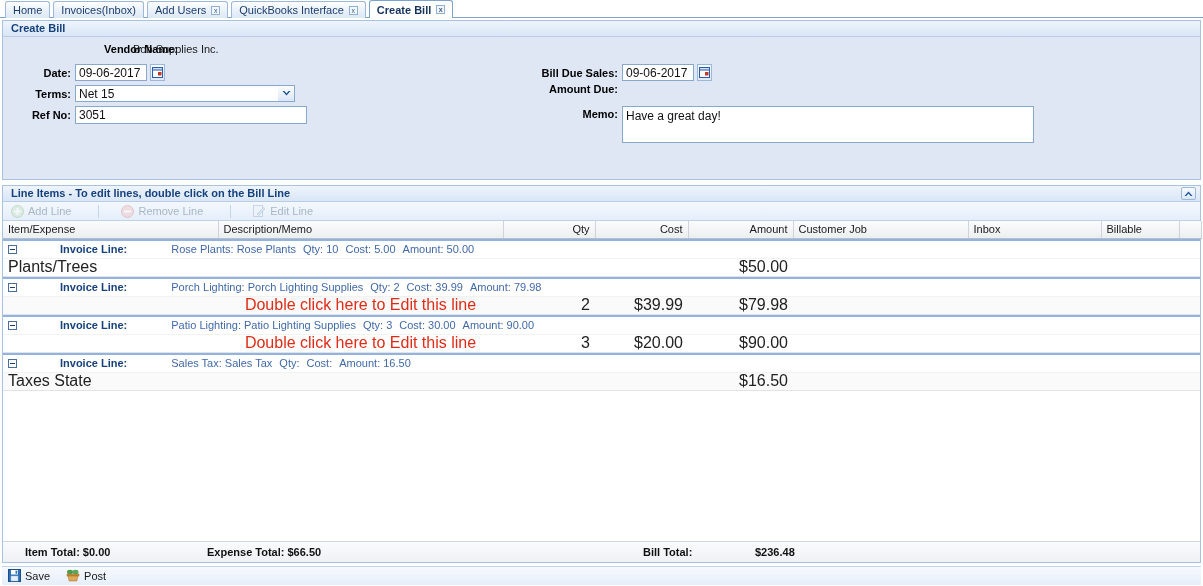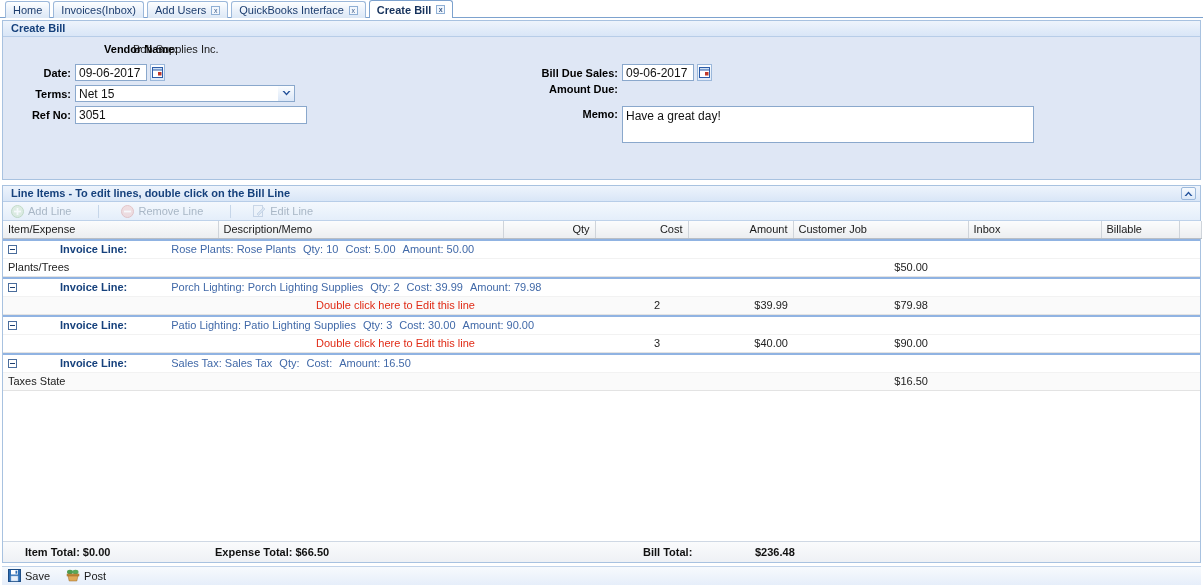--- a/index.html
+++ b/index.html
@@ -211,26 +211,25 @@
     position:absolute; left:1px; right:1px; top:3px;
     height:1px; background:#1d3f70;
   }
   .grp-label { font-weight: bold; color: #16417c; margin-right: 6px; }
   .grp-meta { color: #4169a8; }
   .grp-meta span { margin-right: 7px; }
 
   .data-row {
     height: 19px;
     display: flex;
-    align-items: center;
+    align-items: flex-end;
     border-bottom: 1px solid #e3e3e3;
     border-top: 1px solid #f2f2f2;
     background: #ffffff;
-    font-size: 11px;
-    gap: 35px;
+    font-size: 16px;
   }
   .data-row.alt { background: #fafafa; }
   .cell { padding: 0 5px; overflow: hidden; white-space: nowrap; }
   .cell.r { text-align: right; }
   .edit-hint { color: #e02b16; text-align: center; }
 
   .li-footer {
     height: 21px;
     border-top: 1px solid #cfd8e4;
     background: linear-gradient(to bottom,#fafbfc,#eef1f5);
@@ -454,21 +453,21 @@
       </div>
       <div class="group-row">
         <span class="grp-toggle"></span>
         <span class="grp-label">Invoice Line:</span>
         <span class="grp-meta"><span>Patio Lighting: Patio Lighting Supplies</span><span>Qty: 3</span><span>Cost: 30.00</span><span>Amount: 90.00</span></span>
       </div>
       <div class="data-row">
         <div class="cell" style="width: 215px; flex: 0 0 215px;"></div>
         <div class="cell edit-hint" style="width: 285px; flex: 0 0 285px;">Double click here to Edit this line</div>
         <div class="cell r" style="width: 92px; flex: 0 0 92px;">3</div>
-        <div class="cell r" style="width: 93px; flex: 0 0 93px;">$40.00</div>
+        <div class="cell r" style="width: 93px; flex: 0 0 93px;">$20.00</div>
         <div class="cell r" style="width: 105px; flex: 0 0 105px;">$90.00</div>
         <div class="cell" style="width: 175px; flex: 0 0 175px;"></div>
         <div class="cell" style="width: 133px; flex: 0 0 133px;"></div>
         <div class="cell" style="width: 78px; flex: 0 0 78px;"></div>
         <div class="cell" style="width: 22px; flex: 0 0 22px;"></div>
       </div>
       <div class="group-row">
         <span class="grp-toggle"></span>
         <span class="grp-label">Invoice Line:</span>
         <span class="grp-meta"><span>Sales Tax: Sales Tax</span><span>Qty:</span><span>Cost:</span><span>Amount: 16.50</span></span>
@@ -481,21 +480,21 @@
         <div class="cell r" style="width: 105px; flex: 0 0 105px;">$16.50</div>
         <div class="cell" style="width: 175px; flex: 0 0 175px;"></div>
         <div class="cell" style="width: 133px; flex: 0 0 133px;"></div>
         <div class="cell" style="width: 78px; flex: 0 0 78px;"></div>
         <div class="cell" style="width: 22px; flex: 0 0 22px;"></div>
       </div>
     </div>
 
   <div class="li-footer">
     <span style="position:absolute; left:22px;">Item Total: $0.00</span>
-    <span style="position:absolute; left:212px;">Expense Total: $66.50</span>
+    <span style="position:absolute; left:204px;">Expense Total: $66.50</span>
     <span style="position:absolute; left:640px;">Bill Total:</span>
     <span style="position:absolute; left:752px;">$236.48</span>
   </div>
 </div>
 
 <div class="bottombar" id="bottombar">
     <div class="bb-btn">
       <span style="display: flex;">
         <svg width="13" height="13" viewBox="0 0 13 13">
           <rect x="0.5" y="0.5" width="12" height="12" fill="#2f6fb5" stroke="#1d4d85"></rect>

